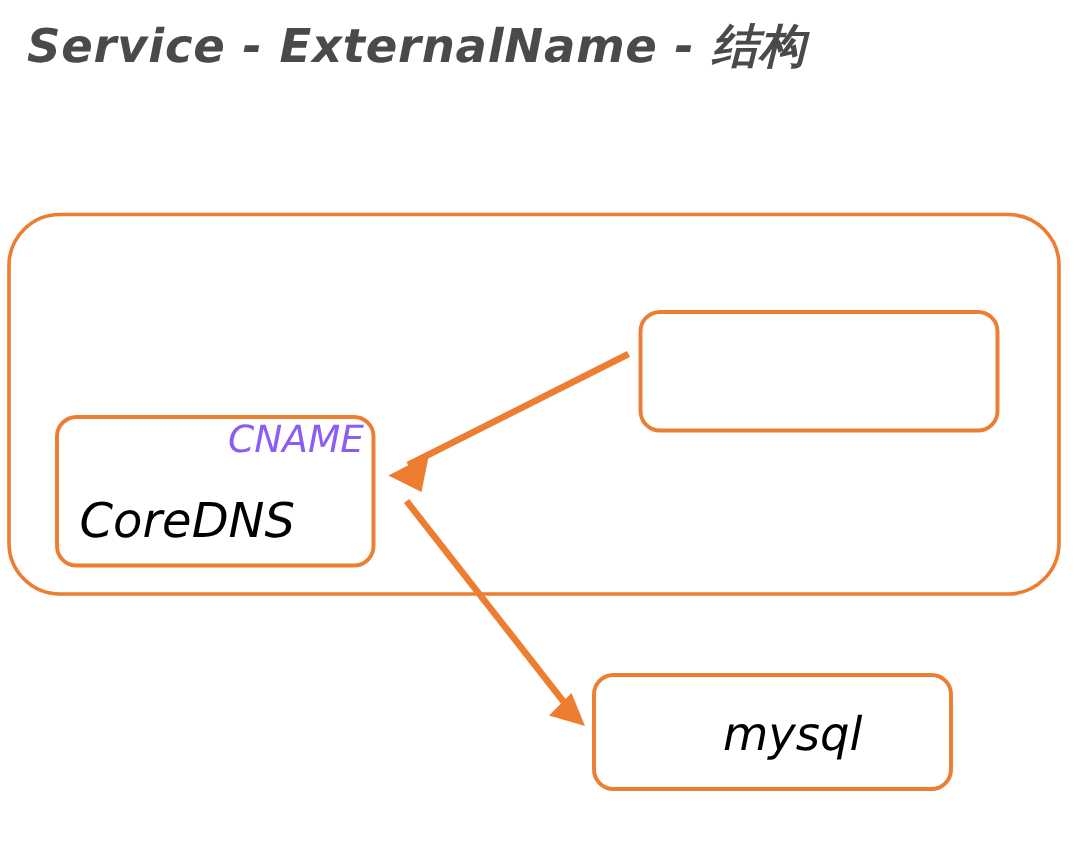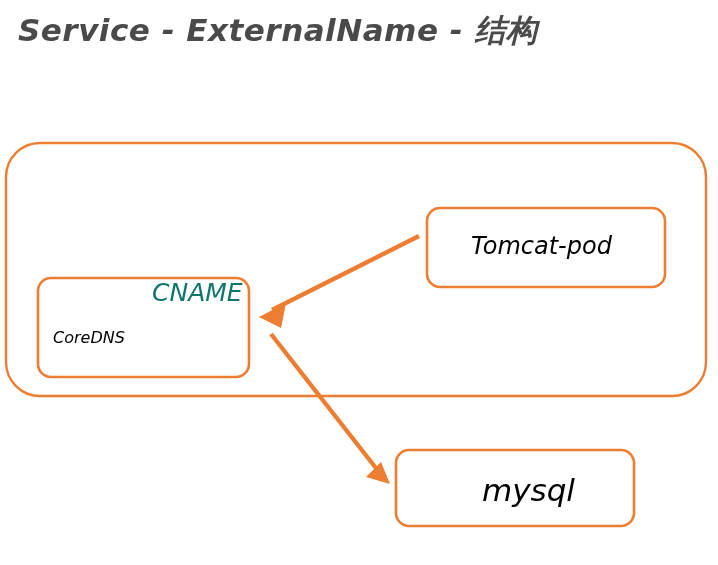--- a/index.html
+++ b/index.html
@@ -51,34 +51,34 @@
     font-family: "DejaVu Sans", sans-serif;
     font-style: italic;
     color: #000000;
     white-space: nowrap;
     pointer-events: none;
   }
 
   .label-coredns {
     left: 53px;
     top: 328px;
-    font-size: 16px;
+    font-size: 32px;
   }
 
   
   .label-cname {
     position: absolute;
     left: 152px;
     top: 281px;
     width: 98px;
     font-family: "DejaVu Sans", sans-serif;
     font-style: italic;
     font-size: 25px;
     line-height: 0.92;
-    color: #0f766e;
+    color: #8b5cf6;
     word-break: break-all;
     overflow-wrap: anywhere;
     pointer-events: none;
   }
 
   .label-tomcat {
     left: 471px;
     top: 232px;
     font-size: 24px;
   }
@@ -117,17 +117,16 @@
       <line x1="271" y1="334" x2="379" y2="472" stroke="#ED7D31" stroke-width="4.4" stroke-linecap="butt"></line>
       <polygon points="390,484 366,477 381,462" fill="#ED7D31"></polygon>
     </g>
 
   </svg>
 
   <div class="node-label label-coredns">CoreDNS</div>
 
   <div class="label-cname">CNAME</div>
 
-  <div class="node-label label-tomcat">Tomcat-pod</div>
 
   <div class="node-label label-mysql">mysql</div>
 
 </div>
 
 </body></html>

